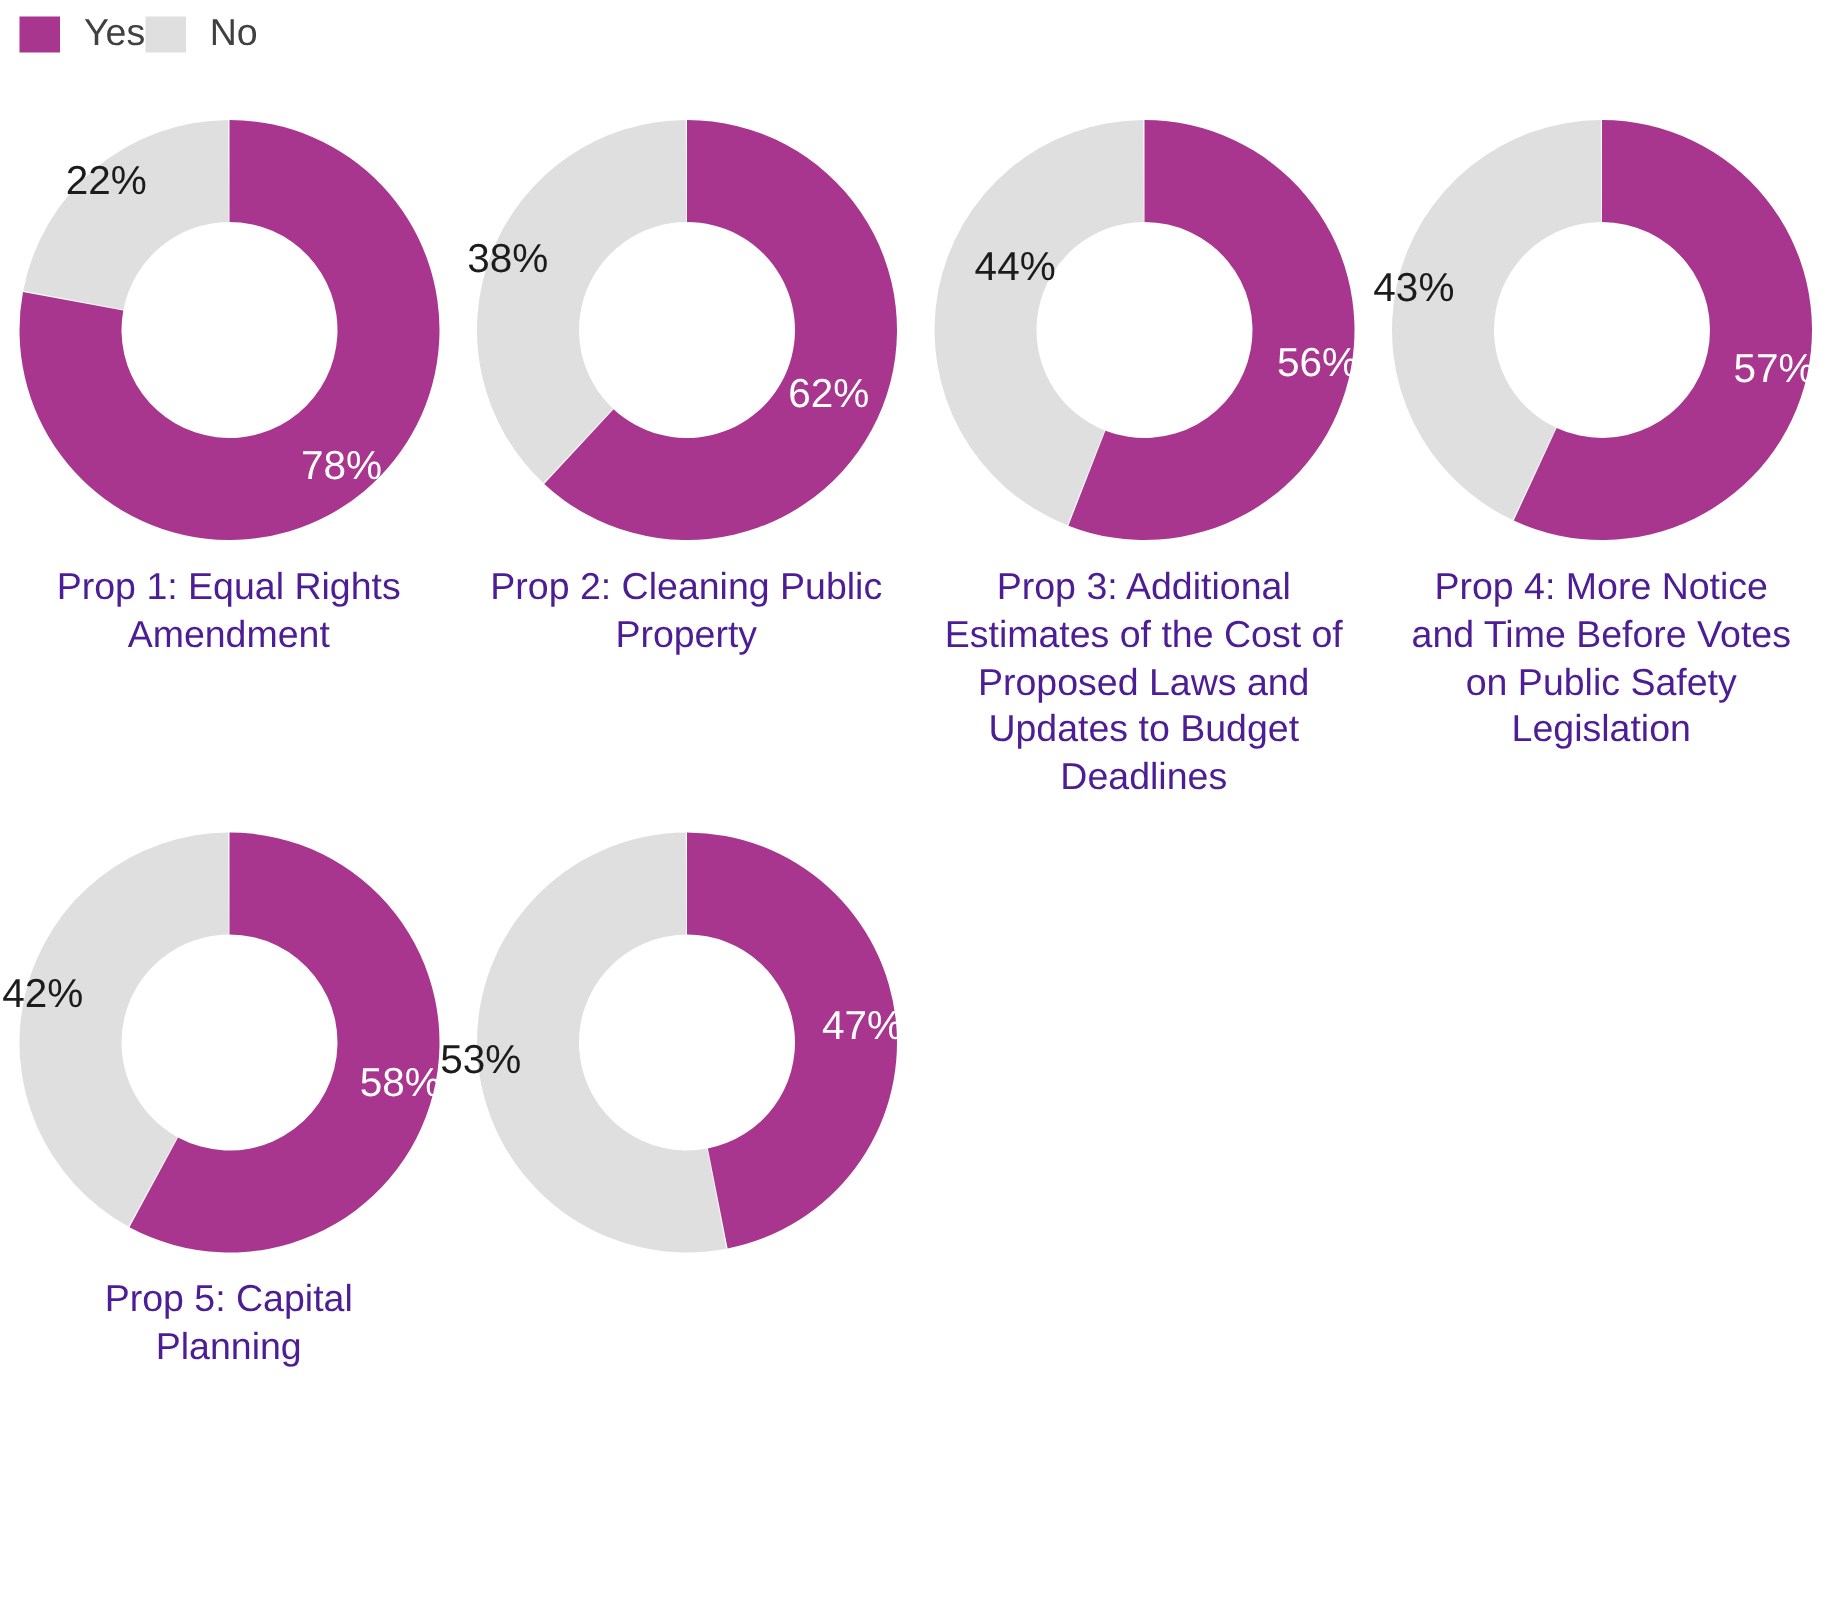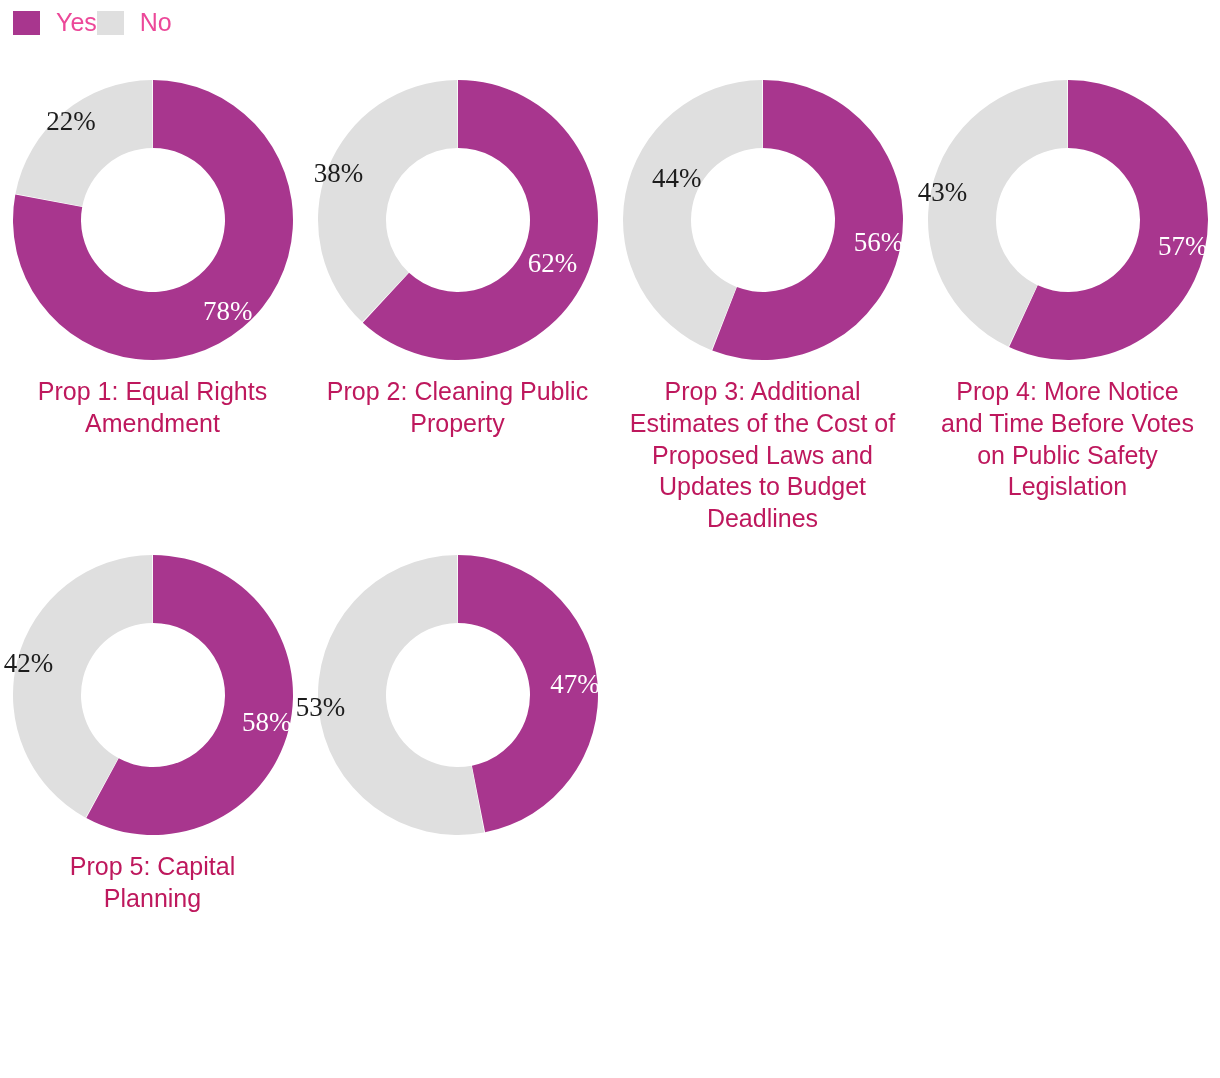--- a/index.html
+++ b/index.html
@@ -33,21 +33,21 @@
   }
   .legend-swatch {
     width: 27px;
     height: 24px;
     flex: 0 0 auto;
   }
   .legend-label {
     margin-left: 16px;
     font-size: 25px;
     line-height: 1;
-    color: #ec4899;
+    color: #404040;
     white-space: nowrap;
     text-align: center;
   }
 
   
   #charts {
     position: absolute;
     left: 0;
     top: 78px;
     width: 1220px;
@@ -71,35 +71,34 @@
     display: block;
     width: 284px;
     height: 284px;
   }
   .slice-label {
     position: absolute;
     font-size: 27px;
     line-height: 1;
     white-space: nowrap;
     pointer-events: none;
-    font-family: Liberation Serif, serif;
   }
   .slice-label.yes {
     color: #ffffff;
   }
   .slice-label.no {
     color: #1c1c1c;
   }
   .chart-caption {
     margin-top: 14px;
     width: 268px;
     text-align: center;
     font-size: 25px;
     line-height: 1.27;
-    color: #be185d;
+    color: #4c1d95;
   }
 </style>
 </head>
 <body>
 
 <div id="legend">
   <div class="legend-item">
     <span class="legend-swatch" style="background: rgb(168, 54, 142);"></span>
     <span class="legend-label">Yes</span>
   </div>

